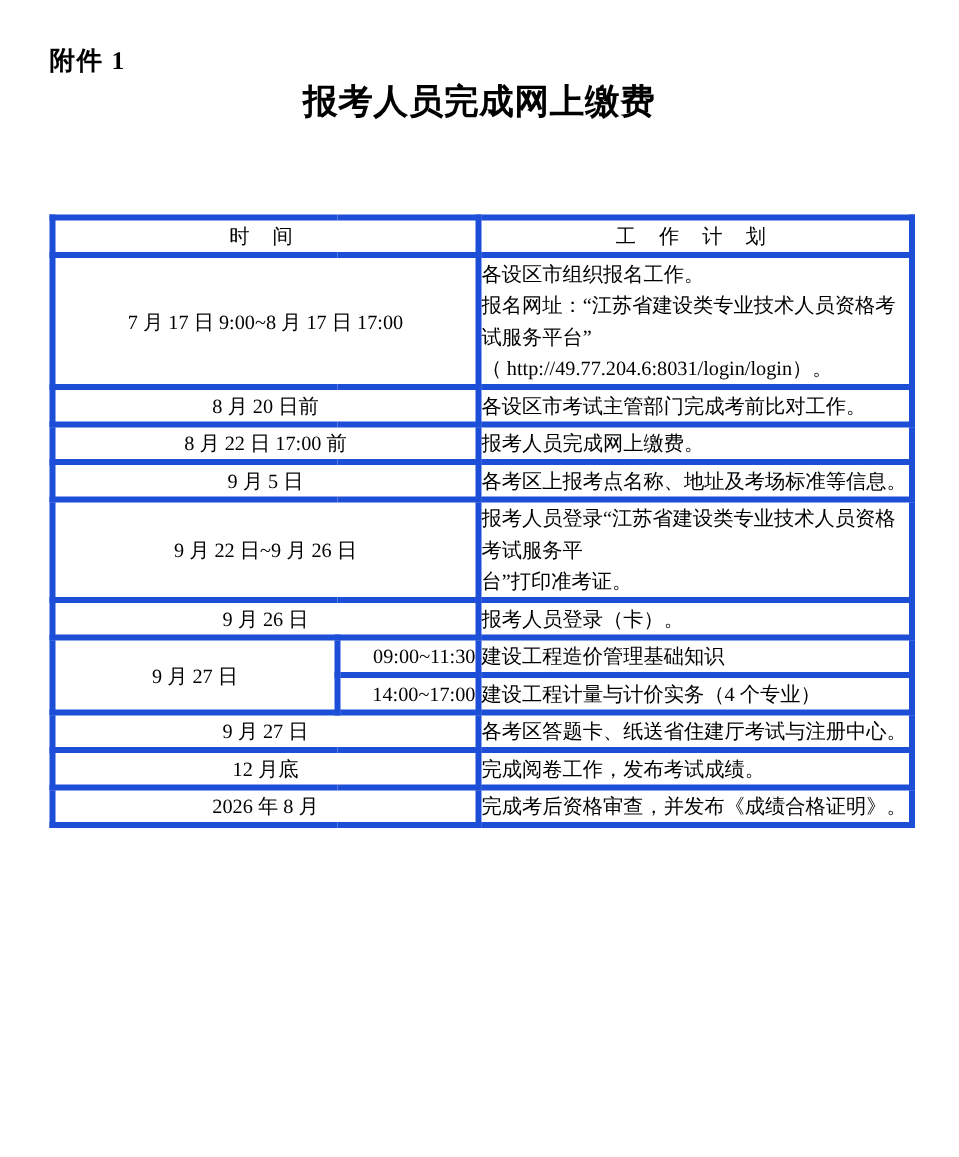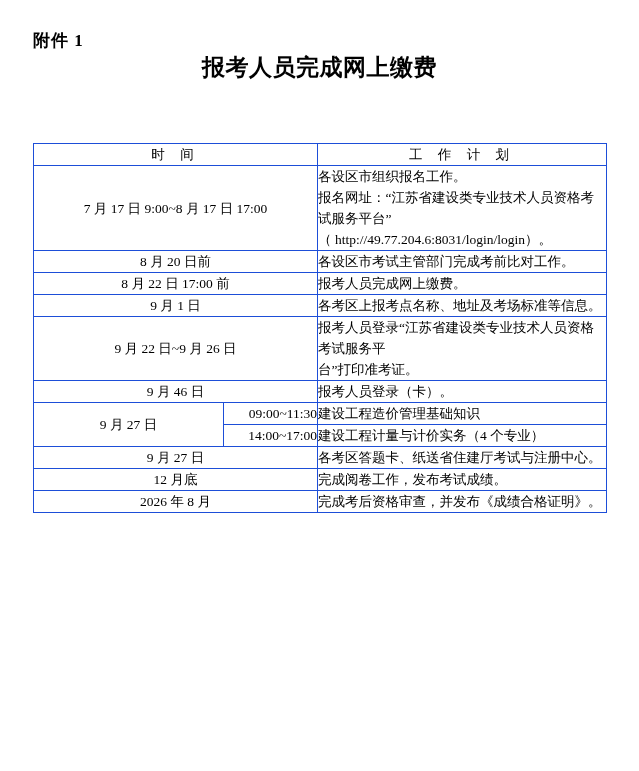--- a/index.html
+++ b/index.html
@@ -47,21 +47,21 @@
   }
   table.plan-table {
     position: absolute;
     left: 33px;
     top: 143px;
     width: 573px;
     border-collapse: collapse;
     table-layout: fixed;
   }
   table.plan-table td, table.plan-table th {
-    border: 1px solid #1d4ed8;
+    border: 4px solid #1d4ed8;
     padding: 0;
     vertical-align: middle;
     font-size: 13.5px;
     line-height: 21px;
     font-weight: normal;
     font-family: "Liberation Serif", "DejaVu Serif", serif;
   }
   .col-time { width: 190px; }
   .col-sub  { width: 94px; }
   .col-plan { width: 289px; }
@@ -129,36 +129,36 @@
       </tr>
 
       <tr>
         <td class="time-cell" colspan="2">8 月 22 日 17:00 前</td>
         <td class="plan-cell">
           <span class="ln">报考人员完成网上缴费。</span>
         </td>
       </tr>
 
       <tr>
-        <td class="time-cell" colspan="2">9 月 1 日</td>
+        <td class="time-cell" colspan="2">9 月 5 日</td>
         <td class="plan-cell">
           <span class="ln">各考区上报考点名称、地址及考场标准等信息。</span>
         </td>
       </tr>
 
       <tr>
         <td class="time-cell" colspan="2">9 月 22 日~9 月 26 日</td>
         <td class="plan-cell">
           <span class="ln">报考人员登录“江苏省建设类专业技术人员资格考试服务平</span>
           <span class="ln">台”打印准考证。</span>
         </td>
       </tr>
 
       <tr>
-        <td class="time-cell" colspan="2">9 月 46 日</td>
+        <td class="time-cell" colspan="2">9 月 26 日</td>
         <td class="plan-cell">
           <span class="ln">报考人员登录（卡）。</span>
         </td>
       </tr>
 
       <tr>
         <td class="time-cell" rowspan="2">9 月 27 日</td>
         <td class="sub-cell">09:00~11:30</td>
         <td class="plan-cell">
           <span class="ln">建设工程造价管理基础知识</span>

